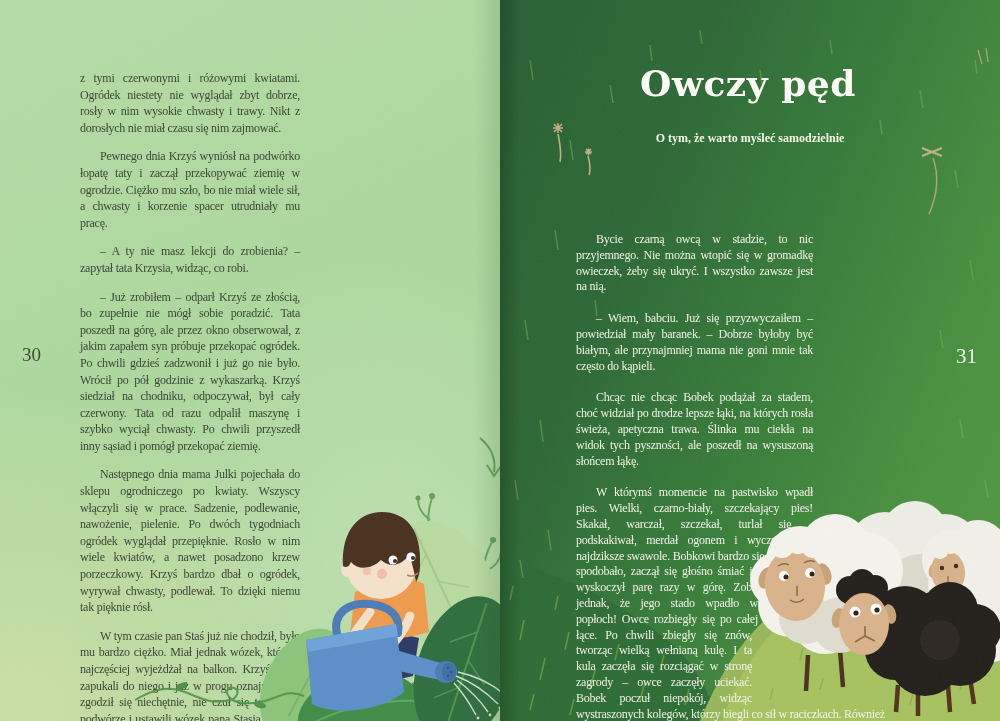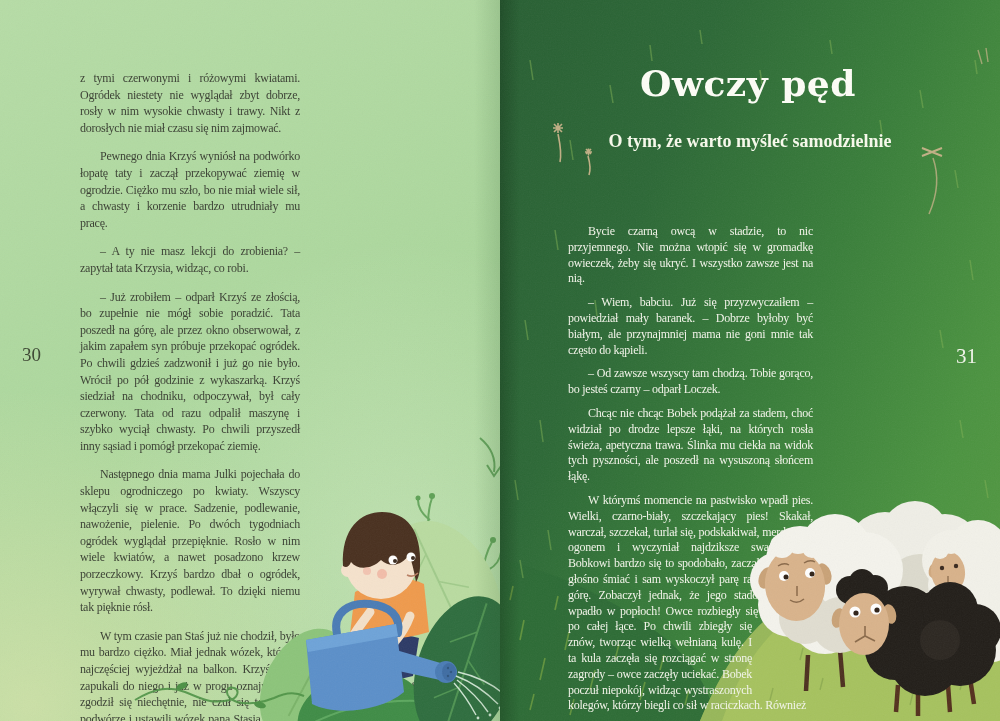--- a/index.html
+++ b/index.html
@@ -22,43 +22,43 @@
 
   
   .page-right{position:absolute;left:500px;top:0;width:500px;height:721px;
     background:linear-gradient(112deg,#285f33 0%,#2c6836 28%,#397e3a 55%,#4b9340 80%,#569a42 100%);}
   .page-right::before{content:"";position:absolute;left:0;top:0;width:20px;height:100%;
     background:linear-gradient(90deg,rgba(8,30,10,.28),rgba(8,30,10,0));z-index:5;}
   .rtitle{position:absolute;left:0;top:62px;width:408px;text-align:center;
     font-family:"DejaVu Serif","Liberation Serif",serif;font-weight:700;
     font-size:36px;color:#fdfdf6;letter-spacing:.5px;z-index:3;margin-left:44px;}
   .rsub{position:absolute;left:0;top:131px;width:500px;text-align:center;
-    font-weight:700;font-size:18px;color:#f8fae e9;color:#f8faec;z-index:3;}
+    font-weight:700;font-size:12px;color:#f8fae e9;color:#f8faec;z-index:3;}
   .rtext{position:absolute;left:60px;top:216px;width:386px;height:480px;
     font-size:12px;line-height:15.8px;letter-spacing:-0.25px;text-align:justify;
     color:#f3f5ea;z-index:3;}
-  .rtext p{margin:8px;}
+  .rtext p{margin:16px;}
   .rtext p.ind{text-indent:20px;}
   .pagenum-r{position:absolute;left:456px;top:344px;font-size:21px;color:#f2f4ea;z-index:4;}
 
   .sp{float:right;clear:right;}
 
   .decor,.ill{position:absolute;}
   .noise{position:absolute;left:0;top:0;width:1000px;height:721px;opacity:.06;pointer-events:none;z-index:9;}
 </style>
 </head>
 <body>
 
 <div class="spread">
 
   <div class="page-left">
     <div class="ltext">
       <div class="sp" style="width:168px;height:132px;margin-top:474px;"></div>
       <p>z tymi czerwonymi i różowymi kwiatami. Ogródek niestety nie wyglądał zbyt dobrze, rosły w nim wysokie chwasty i trawy. Nikt z dorosłych nie miał czasu się nim zajmować.</p>
-      <p class="ind">Pewnego dnia Krzyś wyniósł na podwórko łopatę taty i zaczął przekopywać ziemię w ogrodzie. Ciężko mu szło, bo nie miał wiele sił, a chwasty i korzenie bardzo utrudniały mu pracę.</p>
+      <p class="ind">Pewnego dnia Krzyś wyniósł na podwórko łopatę taty i zaczął przekopywać ziemię w ogrodzie. Ciężko mu szło, bo nie miał wiele sił, a chwasty i korzenie spacer utrudniały mu pracę.</p>
       <p class="ind">– A ty nie masz lekcji do zrobienia? – zapytał tata Krzysia, widząc, co robi.</p>
       <p class="ind">– Już zrobiłem – odparł Krzyś ze złością, bo zupełnie nie mógł sobie poradzić. Tata poszedł na górę, ale przez okno obserwował, z jakim zapałem syn próbuje przekopać ogródek. Po chwili gdzieś zadzwonił i już go nie było. Wrócił po pół godzinie z wykaszarką. Krzyś siedział na chodniku, odpoczywał, był cały czerwony. Tata od razu odpalił maszynę i szybko wyciął chwasty. Po chwili przyszedł inny sąsiad i pomógł przekopać ziemię.</p>
       <p class="ind">Następnego dnia mama Julki pojechała do sklepu ogrodniczego po kwiaty. Wszyscy włączyli się w prace. Sadzenie, podlewanie, nawożenie, pielenie. Po dwóch tygodniach ogródek wyglądał przepięknie. Rosło w nim wiele kwiatów, a nawet posadzono krzew porzeczkowy. Krzyś bardzo dbał o ogródek, wyrywał chwasty, podlewał. To dzięki niemu tak pięknie rósł.</p>
       <p class="ind">W tym czasie pan Staś już nie chodził, było mu bardzo ciężko. Miał jednak wózek, którym najczęściej wyjeżdżał na balkon. Krzyś i tata zapukali do niego i już w progu oznajmili, że zabierają go na spacer. Staruszek zgodził się niechętnie, nie czuł się tego dnia zbyt dobrze. Gdy wyjechali na podwórze i ustawili wózek pana Stasia przed ogródkiem, zapadła cisza. Pan Staś patrzył z otwartymi ustami i nie mógł powiedzieć słowa. Po policzku potoczyła mu się wielka łza.</p>
       <p class="ind">– Dziadziu, czemu płaczesz? Co się stało? Ja chciałem tylko... – zaczął tłumaczyć się Krzyś.</p>
 
     </div>
     <div class="pagenum-l">30</div>
 
     <svg class="ill" style="left:60px;top:420px;" width="445" height="301" viewBox="0 0 445 301">
@@ -232,21 +232,20 @@
     <div class="rsub">O tym, że warto myśleć samodzielnie</div>
 
     <div class="rtext">
       <div class="sp" style="width:133px;height:48px;margin-top:268px;"></div>
       <div class="sp" style="width:152px;height:32px;"></div>
       <div class="sp" style="width:170px;height:32px;"></div>
       <div class="sp" style="width:188px;height:32px;"></div>
       <div class="sp" style="width:194px;height:64px;"></div>
       <p class="ind">Bycie czarną owcą w stadzie, to nic przyjemnego. Nie można wtopić się w gromadkę owieczek, żeby się ukryć. I wszystko zawsze jest na nią.</p>
       <p class="ind">– Wiem, babciu. Już się przyzwyczaiłem – powiedział mały baranek. – Dobrze byłoby być białym, ale przynajmniej mama nie goni mnie tak często do kąpieli.</p>
-      <p class="ind">– Od zawsze wszyscy tam chodzą. Tobie gorąco, bo jesteś czarny – odparł Loczek.</p>
       <p class="ind">Chcąc nie chcąc Bobek podążał za stadem, choć widział po drodze lepsze łąki, na których rosła świeża, apetyczna trawa. Ślinka mu ciekła na widok tych pyszności, ale poszedł na wysuszoną słońcem łąkę.</p>
       <p class="ind">W którymś momencie na pastwisko wpadł pies. Wielki, czarno-biały, szczekający pies! Skakał, warczał, szczekał, turlał się, podskakiwał, merdał ogonem i wyczyniał najdziksze swawole. Bobkowi bardzo się to spodobało, zaczął się głośno śmiać i sam wyskoczył parę razy w górę. Zobaczył jednak, że jego stado wpadło w popłoch! Owce rozbiegły się po całej łące. Po chwili zbiegły się znów, tworząc wielką wełnianą kulę. I ta kula zaczęła się rozciągać w stronę zagrody – owce zaczęły uciekać. Bobek poczuł niepokój, widząc wystraszonych kolegów, którzy biegli co sił w raciczkach. Również</p>
     </div>
     <div class="pagenum-r">31</div>
 
     <svg class="ill" style="left:190px;top:490px;z-index:4;" width="310" height="231" viewBox="0 0 310 231">
 
       <g fill="#efeee6">
         <circle cx="195" cy="60" r="38"></circle>
           <circle cx="225" cy="45" r="34"></circle>

